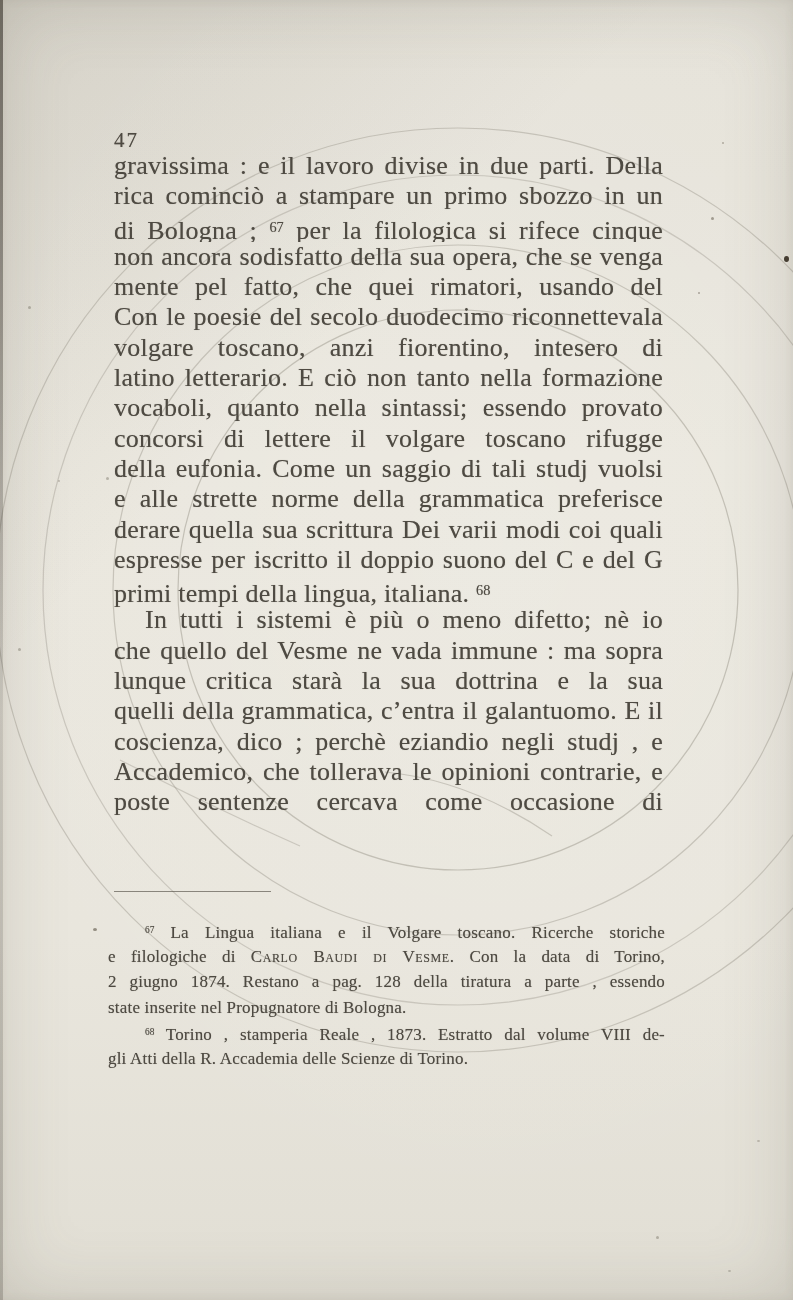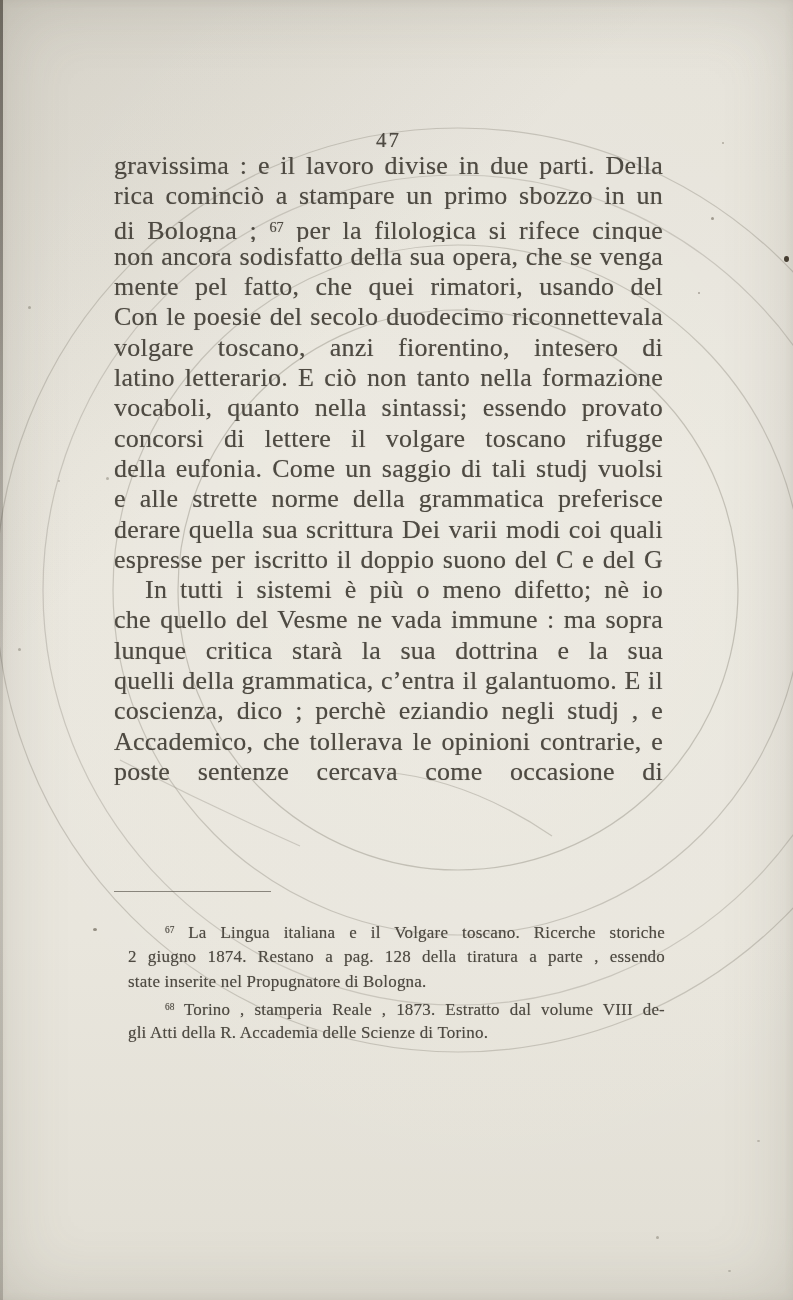--- a/index.html
+++ b/index.html
@@ -15,27 +15,27 @@
       linear-gradient(135deg, rgba(95,88,72,0.12), rgba(95,88,72,0) 32%),
       linear-gradient(to bottom, #e5e2d9 0%, #eae7de 35%, #e9e6dd 72%, #e1ded4 100%);
   }
   .vignette{position:absolute;inset:0;pointer-events:none;
     box-shadow:inset 0 0 70px rgba(95,90,75,0.20), inset 0 0 10px rgba(95,90,75,0.10);}
   .edge{position:absolute;left:0;top:0;bottom:0;width:3px;pointer-events:none;
     background:linear-gradient(to bottom, rgba(45,40,33,0.60), rgba(45,40,33,0.10) 55%, rgba(45,40,33,0.22));}
   #stamp{position:absolute;left:0;top:0;pointer-events:none;}
   #pagenum{
     position:absolute;left:114px;top:128px;width:549px;
-    text-align:center;font-size:21px;letter-spacing:2px;
+    font-size:21px;letter-spacing:2px;
     text-shadow:0 0 0.7px rgba(78,73,65,0.55);
   }
   #bodyblock{position:absolute;left:114px;top:151px;width:549px;font-size:26px;letter-spacing:0.25px;}
   #bodyblock .line{height:30.3px;line-height:30.3px;}
   #footblock{position:absolute;left:108px;top:918px;width:557px;font-size:17px;letter-spacing:0.2px;}
-  #footblock .line{height:25.6px;line-height:25.6px;margin-left:20px;}
+  #footblock .line{height:25.6px;line-height:25.6px;}
   .line{white-space:nowrap;overflow:visible;text-shadow:0 0 0.7px rgba(78,73,65,0.50);}
   .line.j{white-space:normal;text-align:justify;text-align-last:justify;overflow:hidden;}
   #bodyblock .line.ind{padding-left:31px;}
   #footblock .line.ind{padding-left:37px;}
   .i{}
   .sc{font-variant:small-caps;letter-spacing:0.6px;}
   .sup{font-size:0.55em;vertical-align:0.5em;letter-spacing:0;}
   #divider{position:absolute;left:114px;top:891px;width:157px;height:1.4px;
     background:rgba(85,80,70,0.65);}
   .speck{position:absolute;border-radius:50%;pointer-events:none;}
@@ -65,33 +65,35 @@
       <div class="line j"><span>mente pel fatto, che quei rimatori, usando del proprio</span></div>
       <div class="line j"><span>Con le poesie del secolo duodecimo riconnettevala special-</span></div>
       <div class="line j"><span>volgare toscano, anzi fiorentino, intesero di riaccostarlo al</span></div>
       <div class="line j"><span>latino letterario. E ciò non tanto nella formazione dei</span></div>
       <div class="line j"><span>vocaboli, quanto nella sintassi; essendo provato che da certi</span></div>
       <div class="line j"><span>concorsi di lettere il volgare toscano rifugge costantemente,</span></div>
       <div class="line j"><span>della eufonia. Come un saggio di tali studj vuolsi consi-</span></div>
       <div class="line j"><span>e alle strette norme della grammatica preferisce quelle</span></div>
       <div class="line j"><span>derare quella sua scrittura </span><span class="i">Dei varii modi coi quali si</span></div>
       <div class="line j"><span class="i">espresse per iscritto il doppio suono del C e del G nei</span></div>
+      <div class="line"><span class="i">primi tempi della lingua, italiana. </span><span class="sup">68</span></div>
       <div class="line j ind"><span>In tutti i sistemi è più o meno difetto; nè io asserirò</span></div>
       <div class="line j"><span>che quello del Vesme ne vada immune : ma sopra qua-</span></div>
       <div class="line j"><span>lunque critica starà la sua dottrina e la sua coscienza. La</span></div>
       <div class="line j"><span>quelli della grammatica, c’entra il galantuomo. E il nostro</span></div>
       <div class="line j"><span>coscienza, dico ; perchè eziandio negli studj , e anche in</span></div>
       <div class="line j"><span>Accademico, che tollerava le opinioni contrarie, e le op-</span></div>
       <div class="line j"><span>poste sentenze cercava come occasione di apprendere ; che</span></div>
     </div>
 
   <div id="divider"></div>
 
   <div id="footblock">
       <div class="line j ind"><span class="sup">67</span><span> </span><span class="i">La Lingua italiana e il Volgare toscano. Ricerche storiche</span></div>
+      <div class="line j"><span class="i">e filologiche di </span><span class="sc">Carlo Baudi di Vesme</span><span>. Con la data di </span><span class="i">Torino</span><span>,</span></div>
       <div class="line j"><span>2 </span><span class="i">giugno</span><span> 1874. Restano a pag. 128 della tiratura a parte , essendo</span></div>
       <div class="line"><span>state inserite nel </span><span class="i">Propugnatore</span><span> di Bologna.</span></div>
       <div class="line j ind"><span class="sup">68</span><span> Torino , stamperia Reale , 1873. Estratto dal volume VIII de-</span></div>
       <div class="line"><span>gli </span><span class="i">Atti della R. Accademia delle Scienze di Torino.</span></div>
     </div>
 
   <div id="specks">
       <div class="speck" style="left: 784px; top: 256px; width: 5px; height: 6px; opacity: 0.9; background: rgb(50, 41, 29);"></div>
       <div class="speck" style="left: 711px; top: 217px; width: 3px; height: 3px; opacity: 0.5; background: rgb(90, 82, 68);"></div>
       <div class="speck" style="left: 698px; top: 292px; width: 2px; height: 2px; opacity: 0.45; background: rgb(90, 82, 68);"></div>

